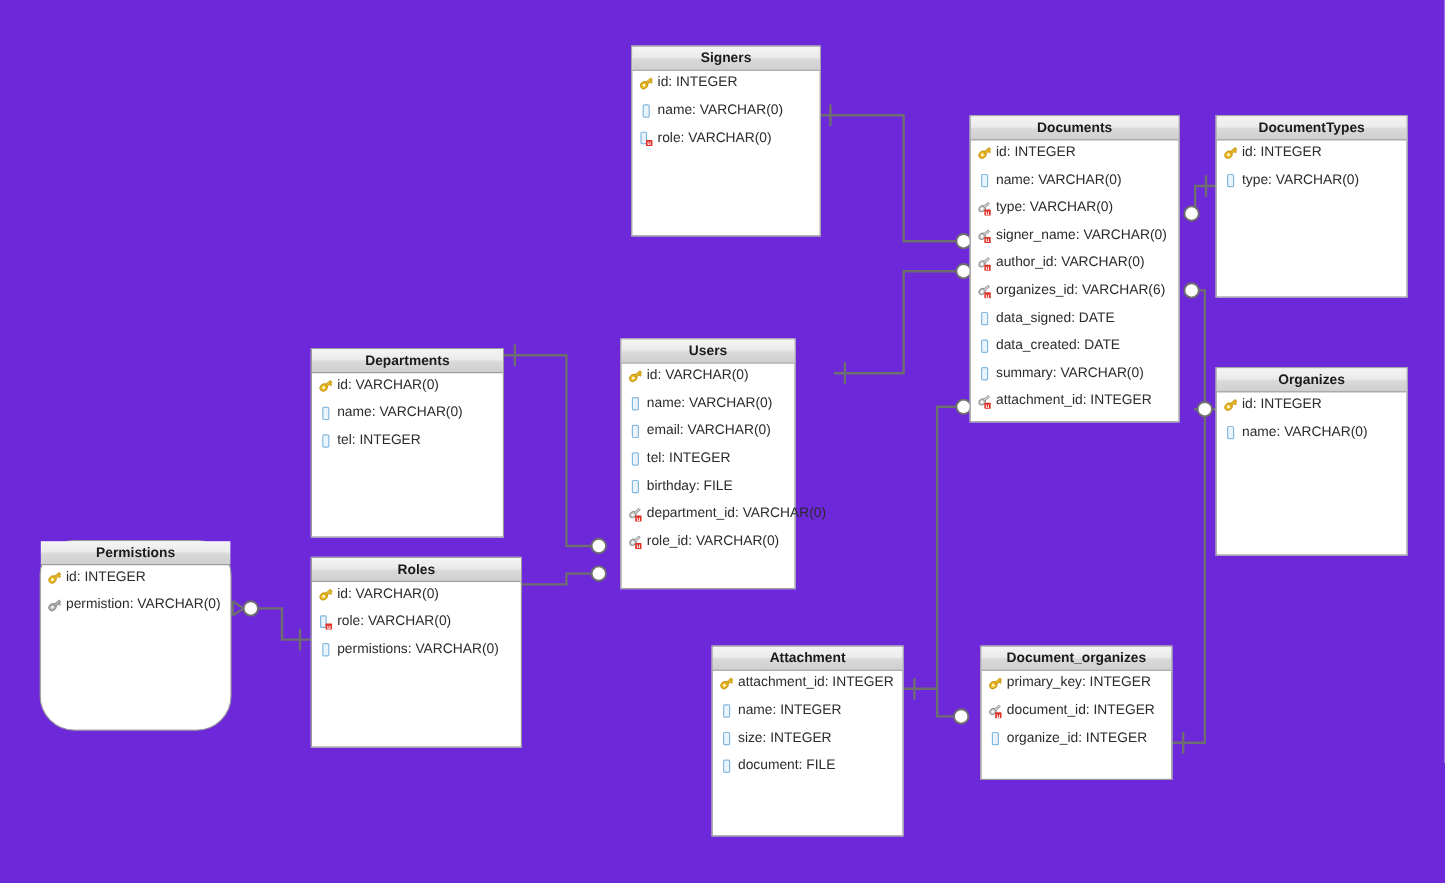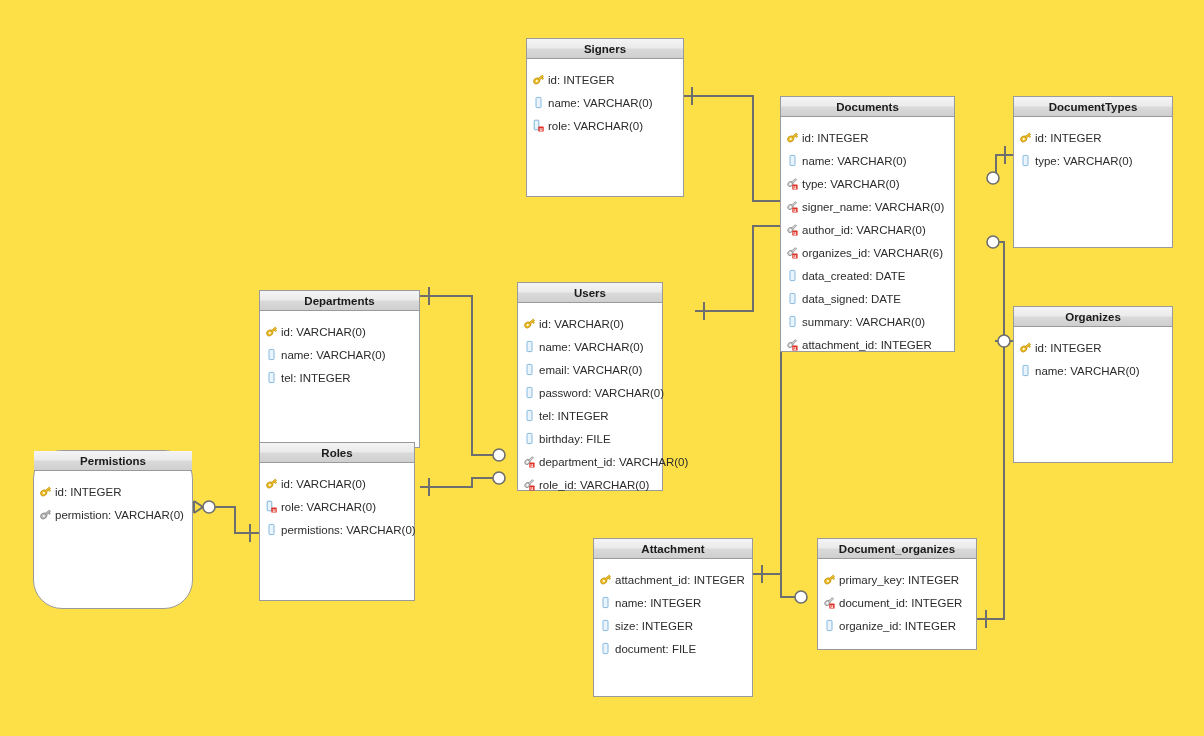--- a/index.html
+++ b/index.html
@@ -4,21 +4,21 @@
 <style>
   html, body {
     margin: 0;
     padding: 0;
     background: #ffffff;
   }
   #canvas {
     position: relative;
     width: 1204px;
     height: 736px;
-    background: #fde047;
+    background: #6d28d9;
     font-family: "Liberation Sans", sans-serif;
     overflow: hidden;
   }
   #wires {
     position: absolute;
     left: 0;
     top: 0;
     width: 1204px;
     height: 736px;
     pointer-events: none;
@@ -41,21 +41,21 @@
     border-bottom: 1px solid #9a9a9a;
     box-sizing: border-box;
     white-space: nowrap;
     overflow: hidden;
   }
   .entity-body {
     padding: 4px 0 0 0;
   }
   .attr {
     display: flex;
-    align-items: flex-end;
+    align-items: flex-start;
     height: 23px;
     padding-left: 5px;
     font-size: 11.5px;
     color: #2b2b2b;
     white-space: nowrap;
   }
   .ico {
     width: 13px;
     height: 13px;
     margin-right: 3px;
@@ -178,21 +178,21 @@
               <svg width="13" height="13" viewBox="0 0 13 13">
                 <rect x="2.2" y="1.2" width="4.6" height="9.6" rx="0.8" fill="#e8f3fb" stroke="#7fb5dc" stroke-width="1"></rect>
                 <rect x="6.3" y="7.6" width="5.4" height="5.0" rx="0.6" fill="#e03127"></rect>
                 <text x="9.0" y="12.0" font-size="5.2" font-family="Liberation Sans, sans-serif" fill="#ffffff" text-anchor="middle" font-weight="bold">u</text>
               </svg>
             </span>
             <span class="attr-text">role: VARCHAR(0)</span>
           </div>
         </div>
       </div>
-      <div class="entity" style="left: 780px; top: 96px; width: 175px; height: 256px;">
+      <div class="entity" style="left: 808px; top: 96px; width: 175px; height: 256px;">
         <div class="entity-header">Documents</div>
         <div class="entity-body">
           <div class="attr">
             <span class="ico pk">
               <svg width="13" height="13" viewBox="0 0 13 13">
                 <g transform="rotate(-40 6.5 6.5)">
                   <ellipse cx="4.2" cy="6.5" rx="3.1" ry="2.6" fill="#f2c12e" stroke="#c79914" stroke-width="1"></ellipse>
                   <circle cx="4.2" cy="6.5" r="1.0" fill="#ffffff"></circle>
                   <rect x="6.6" y="5.6" width="5.6" height="1.9" fill="#f2c12e" stroke="#c79914" stroke-width="0.8"></rect>
                   <rect x="9.6" y="7.3" width="1.3" height="1.8" fill="#f2c12e" stroke="#c79914" stroke-width="0.7"></rect>
@@ -264,29 +264,29 @@
               </svg>
             </span>
             <span class="attr-text">organizes_id: VARCHAR(6)</span>
           </div>
           <div class="attr">
             <span class="ico col">
               <svg width="13" height="13" viewBox="0 0 13 13">
                 <rect x="4.0" y="1.4" width="5.0" height="10.2" rx="0.9" fill="#eaf4fc" stroke="#86b9de" stroke-width="1"></rect>
               </svg>
             </span>
+            <span class="attr-text">data_signed: DATE</span>
+          </div>
+          <div class="attr">
+            <span class="ico col">
+              <svg width="13" height="13" viewBox="0 0 13 13">
+                <rect x="4.0" y="1.4" width="5.0" height="10.2" rx="0.9" fill="#eaf4fc" stroke="#86b9de" stroke-width="1"></rect>
+              </svg>
+            </span>
             <span class="attr-text">data_created: DATE</span>
-          </div>
-          <div class="attr">
-            <span class="ico col">
-              <svg width="13" height="13" viewBox="0 0 13 13">
-                <rect x="4.0" y="1.4" width="5.0" height="10.2" rx="0.9" fill="#eaf4fc" stroke="#86b9de" stroke-width="1"></rect>
-              </svg>
-            </span>
-            <span class="attr-text">data_signed: DATE</span>
           </div>
           <div class="attr">
             <span class="ico col">
               <svg width="13" height="13" viewBox="0 0 13 13">
                 <rect x="4.0" y="1.4" width="5.0" height="10.2" rx="0.9" fill="#eaf4fc" stroke="#86b9de" stroke-width="1"></rect>
               </svg>
             </span>
             <span class="attr-text">summary: VARCHAR(0)</span>
           </div>
           <div class="attr">
@@ -422,28 +422,20 @@
               </svg>
             </span>
             <span class="attr-text">email: VARCHAR(0)</span>
           </div>
           <div class="attr">
             <span class="ico col">
               <svg width="13" height="13" viewBox="0 0 13 13">
                 <rect x="4.0" y="1.4" width="5.0" height="10.2" rx="0.9" fill="#eaf4fc" stroke="#86b9de" stroke-width="1"></rect>
               </svg>
             </span>
-            <span class="attr-text">password: VARCHAR(0)</span>
-          </div>
-          <div class="attr">
-            <span class="ico col">
-              <svg width="13" height="13" viewBox="0 0 13 13">
-                <rect x="4.0" y="1.4" width="5.0" height="10.2" rx="0.9" fill="#eaf4fc" stroke="#86b9de" stroke-width="1"></rect>
-              </svg>
-            </span>
             <span class="attr-text">tel: INTEGER</span>
           </div>
           <div class="attr">
             <span class="ico col">
               <svg width="13" height="13" viewBox="0 0 13 13">
                 <rect x="4.0" y="1.4" width="5.0" height="10.2" rx="0.9" fill="#eaf4fc" stroke="#86b9de" stroke-width="1"></rect>
               </svg>
             </span>
             <span class="attr-text">birthday: FILE</span>
           </div>
@@ -499,21 +491,21 @@
                   <ellipse cx="4.2" cy="6.5" rx="3.1" ry="2.6" fill="#b9b9b9" stroke="#8f8f8f" stroke-width="1"></ellipse>
                   <circle cx="4.2" cy="6.5" r="1.0" fill="#ffffff"></circle>
                   <rect x="6.6" y="5.6" width="5.6" height="1.9" fill="#b9b9b9" stroke="#8f8f8f" stroke-width="0.8"></rect>
                   <rect x="9.6" y="7.3" width="1.3" height="1.8" fill="#b9b9b9" stroke="#8f8f8f" stroke-width="0.7"></rect>
                 </g>
               </svg></span>
             <span class="attr-text">permistion: VARCHAR(0)</span>
           </div>
         </div>
       </div>
-      <div class="entity" style="left: 259px; top: 442px; width: 156px; height: 159px;">
+      <div class="entity" style="left: 259px; top: 464px; width: 176px; height: 159px;">
         <div class="entity-header">Roles</div>
         <div class="entity-body">
           <div class="attr">
             <span class="ico pk">
               <svg width="13" height="13" viewBox="0 0 13 13">
                 <g transform="rotate(-40 6.5 6.5)">
                   <ellipse cx="4.2" cy="6.5" rx="3.1" ry="2.6" fill="#f2c12e" stroke="#c79914" stroke-width="1"></ellipse>
                   <circle cx="4.2" cy="6.5" r="1.0" fill="#ffffff"></circle>
                   <rect x="6.6" y="5.6" width="5.6" height="1.9" fill="#f2c12e" stroke="#c79914" stroke-width="0.8"></rect>
                   <rect x="9.6" y="7.3" width="1.3" height="1.8" fill="#f2c12e" stroke="#c79914" stroke-width="0.7"></rect>

